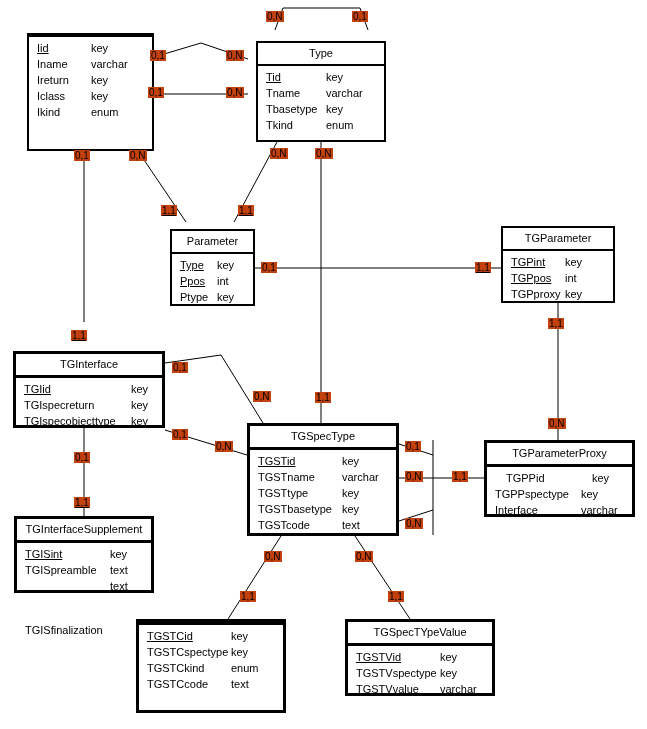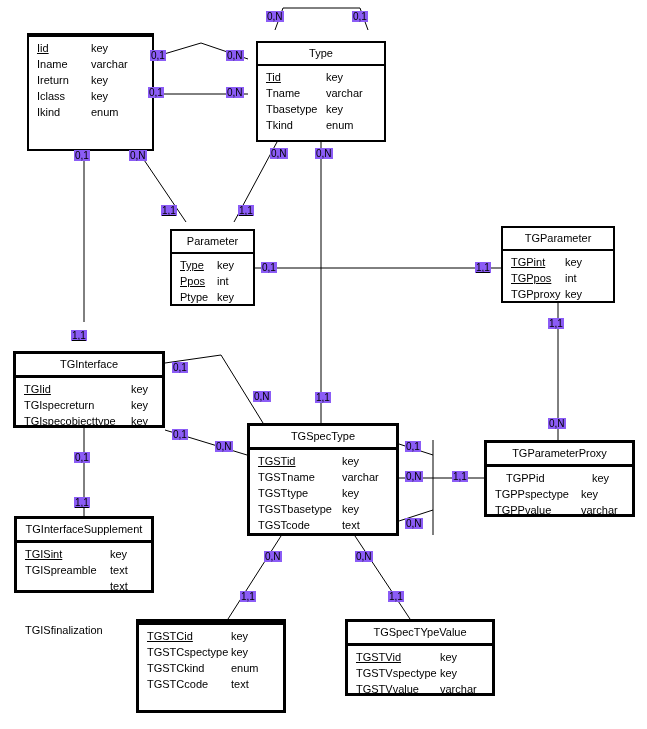--- a/index.html
+++ b/index.html
@@ -65,21 +65,21 @@
     padding-left: 8px;
     box-sizing: border-box;
   }
   .attr-name.pk { text-decoration: underline; }
   .attr-type { box-sizing: border-box; }
   .card {
     position: absolute;
     font-size: 10px;
     line-height: 11px;
     color: #000000;
-    background: #8b5cf6;
+    background: #c2410c;
     padding: 0 1px;
     white-space: nowrap;
     z-index: 8;
   }
   .card.u { text-decoration: underline; }
 </style>
 </head>
 <body>
 
 <div id="canvas">
@@ -237,21 +237,21 @@
         <div class="ent-attrs">
           <div class="attr-row">
             <span class="attr-name" style="min-width: 94px; margin-left: 11px;">TGPPid</span>
             <span class="attr-type">key</span>
           </div>
           <div class="attr-row">
             <span class="attr-name" style="min-width: 94px;">TGPPspectype</span>
             <span class="attr-type">key</span>
           </div>
           <div class="attr-row">
-            <span class="attr-name" style="min-width: 94px;">TGPPvalue</span>
+            <span class="attr-name" style="min-width: 94px;">Interface</span>
             <span class="attr-type">varchar</span>
           </div>
         </div>
       </div>
       <div class="entity thick" style="left: 14px; top: 516px; width: 140px; height: 77px;">
         <div class="ent-title">TGInterfaceSupplement</div>
         <div class="ent-sep"></div>
         <div class="ent-attrs">
           <div class="attr-row">
             <span class="attr-name pk" style="min-width: 93px;">TGISint</span>

